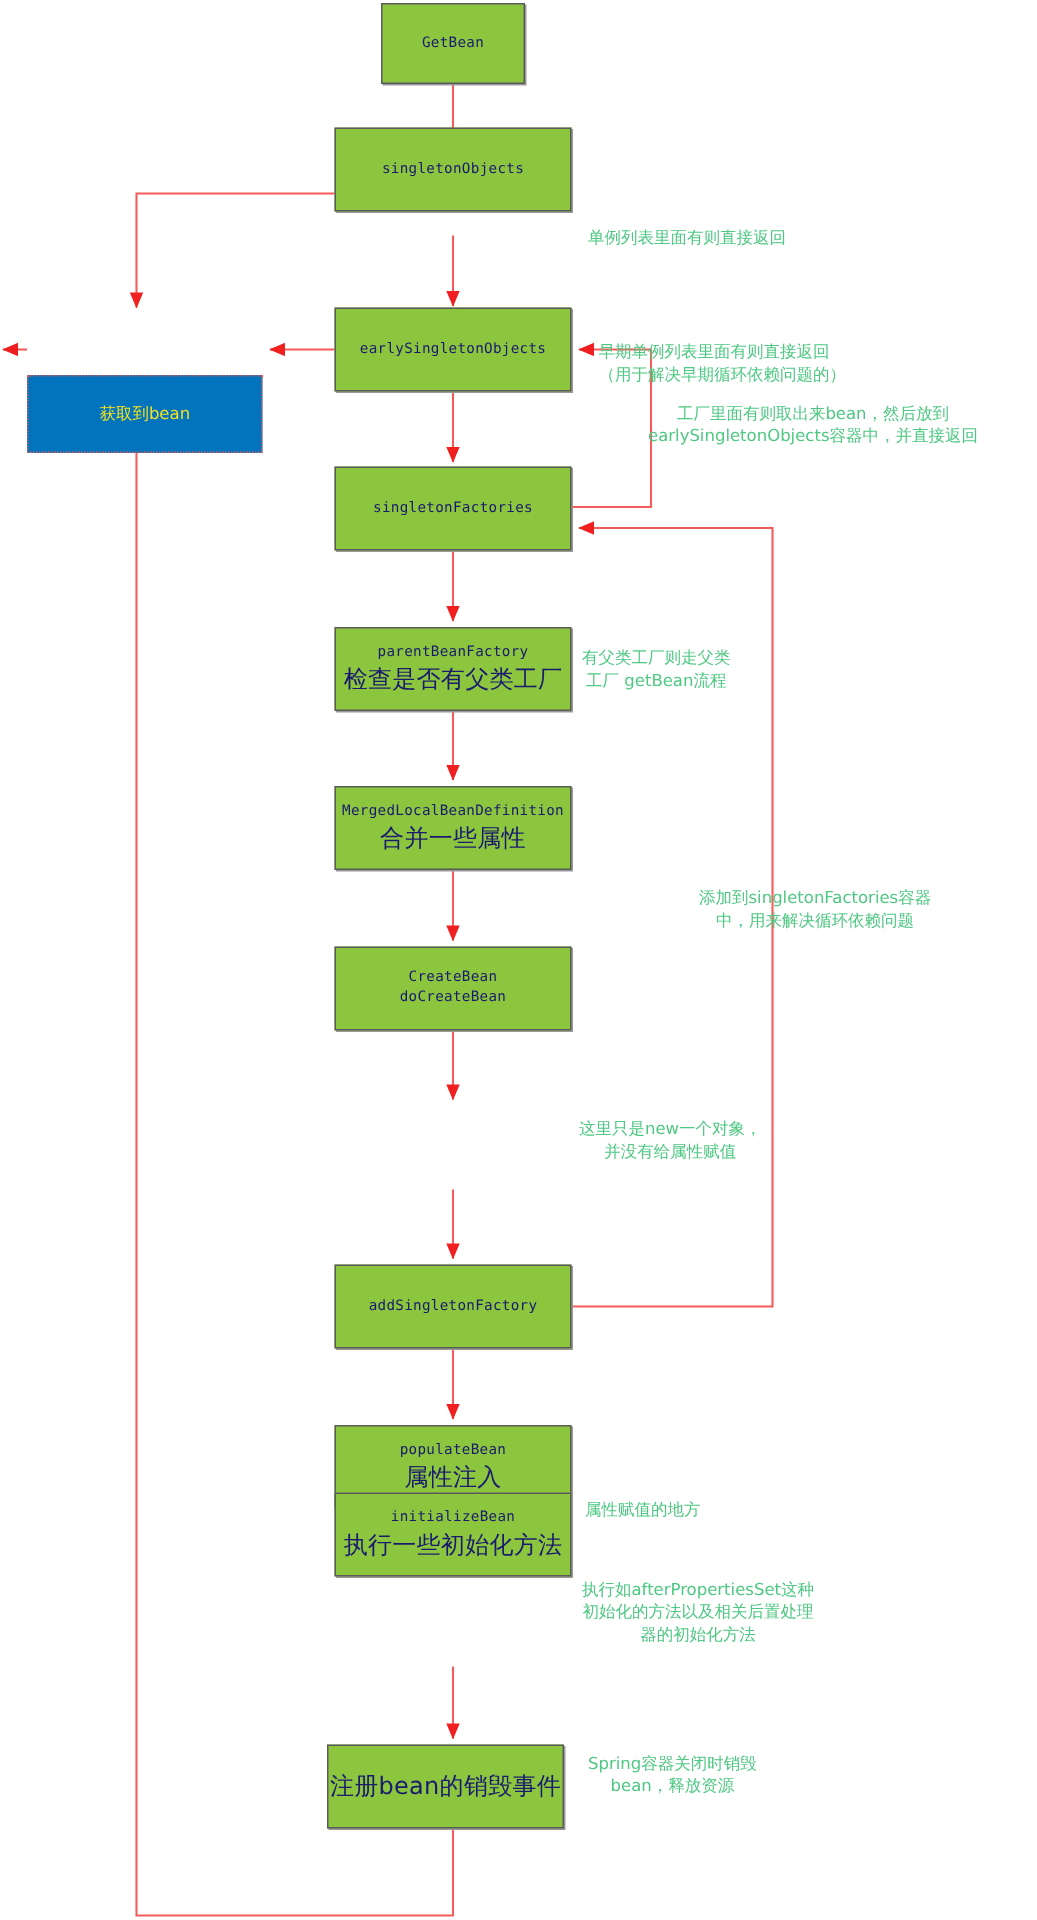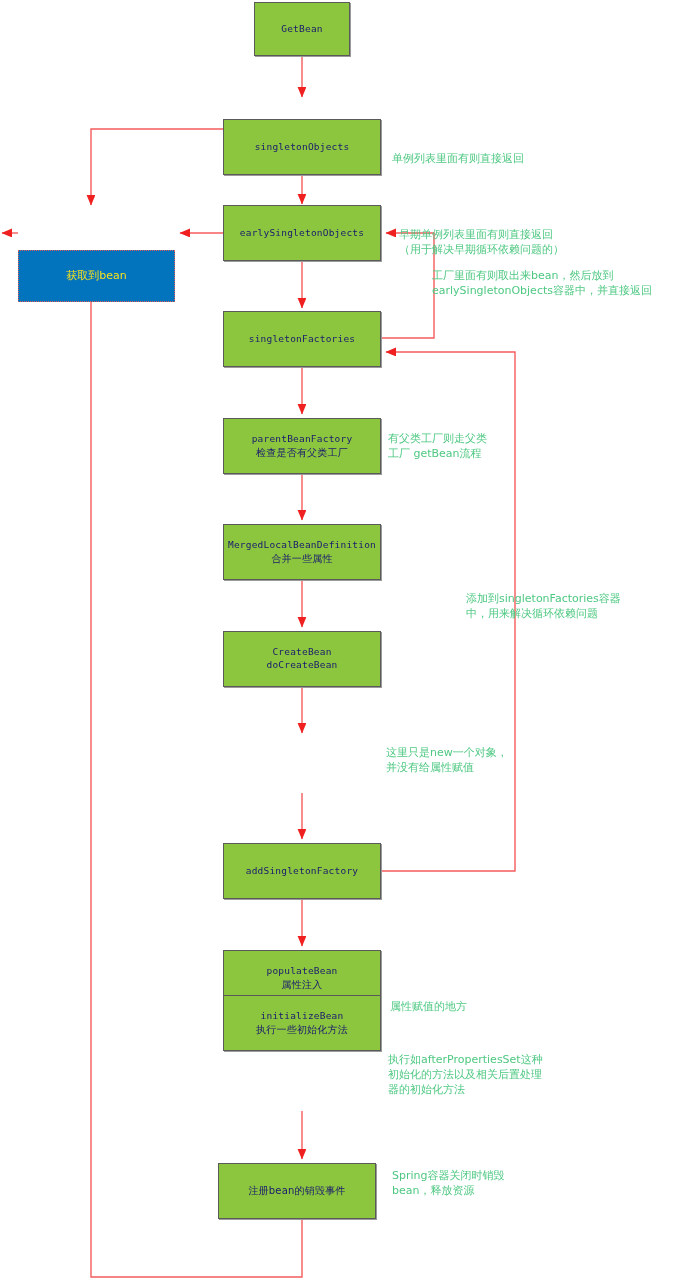--- a/index.html
+++ b/index.html
@@ -47,39 +47,39 @@
     letter-spacing: 0.2px;
   }
   .node.blue {
     background: #0273bd;
     border: 1px dotted #e05a5a;
     color: #f5e11e;
     font-size: 10px;
   }
   .node .line-cn {
     font-family: "DejaVu Sans", "Liberation Sans", sans-serif;
-    font-size: 10px;
+    font-size: 16px;
   }
   .node .line-mono {
     font-family: "DejaVu Sans Mono", "Liberation Mono", monospace;
     font-size: 9.5px;
   }
   .node.blue .line-mix {
     font-family: "DejaVu Sans", "Liberation Sans", sans-serif;
     font-size: 11px;
   }
   .annot {
     position: absolute;
     color: #4ec882;
     font-family: "DejaVu Sans", "Liberation Sans", sans-serif;
     font-size: 11px;
     line-height: 1.38;
     white-space: pre;
   }
-  .annot.center { }
+  .annot.center { text-align: center; }
   .annot.left { text-align: left; margin-top: 30px; }
 </style>
 </head>
 <body>
 
 <div id="canvas">
 
   <svg class="edges" viewBox="0 0 691 1280">
     <defs>
       <marker id="arrow" markerWidth="9" markerHeight="9" refX="7.2" refY="3.2" orient="auto" markerUnits="strokeWidth">
@@ -123,21 +123,21 @@
       <path d="M381,871 L515,871 L515,352 L386,352" marker-end="url(#arrow)"></path>
 
       <path d="M302,1219 L302,1277 L91,1277 L91,265" marker-end="url(#arrow)"></path>
     </g>
   </svg>
 
   <div class="node green" style="left:254px; top:2px; width:96px; height:54px;">
     <div class="line-mono">GetBean</div>
   </div>
 
-  <div class="node green" style="left:223px; top:119px; width:158px; height:56px;">
+  <div class="node green" style="left:223px; top:85px; width:158px; height:56px;">
     <div class="line-mono">singletonObjects</div>
   </div>
 
   <div class="node blue" style="left:18px; top:208px; width:157px; height:52px;margin-top:42px;">
     <div class="line-mix">获取到bean</div>
   </div>
 
   <div class="node green" style="left:223px; top:205px; width:158px; height:56px;">
     <div class="line-mono">earlySingletonObjects</div>
   </div>

